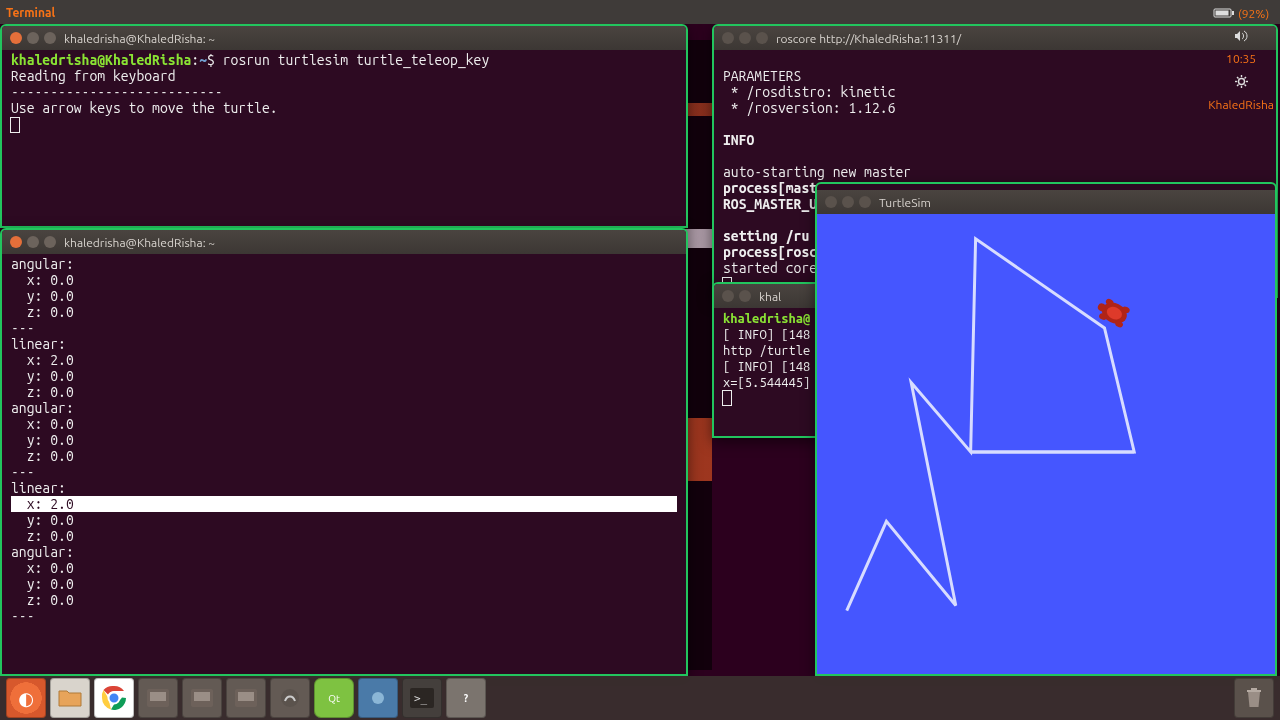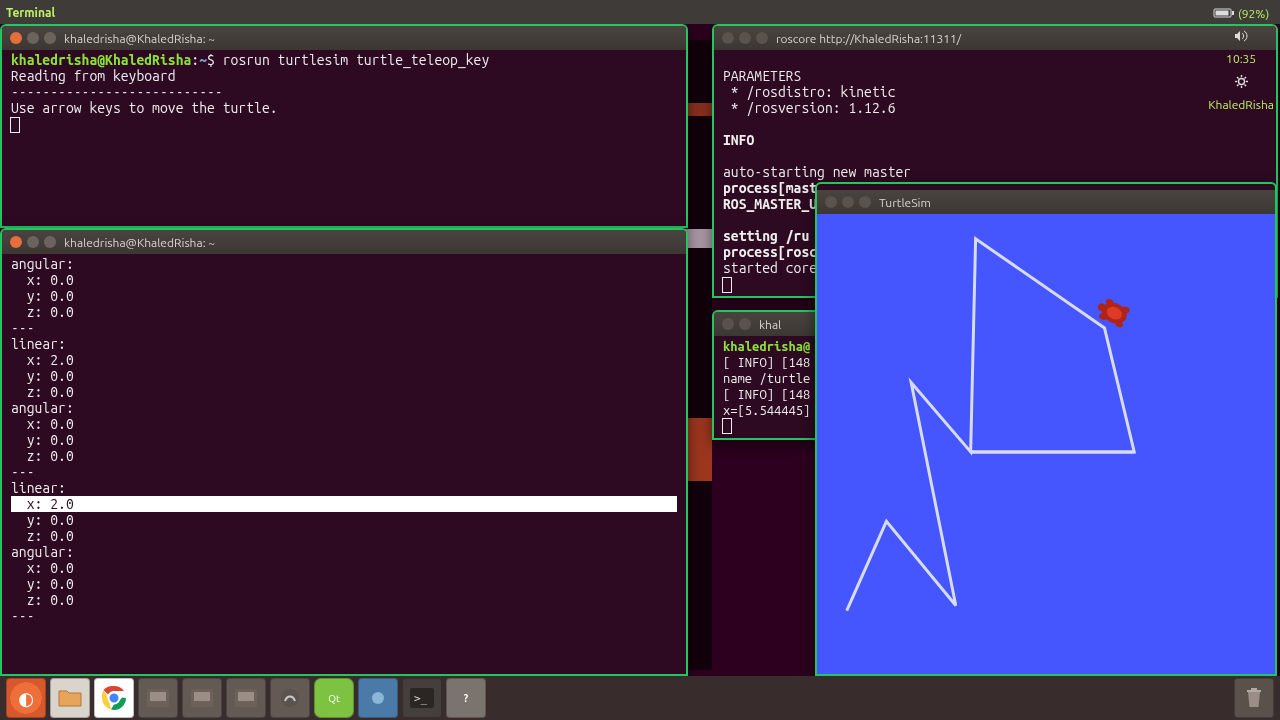--- a/index.html
+++ b/index.html
@@ -1,19 +1,19 @@
 <!DOCTYPE html>
 <html><head>
 <meta charset="utf-8">
 <style>
   * { margin:0; padding:0; box-sizing:border-box; }
   html,body { width:1280px; height:720px; overflow:hidden; font-family:"Ubuntu","DejaVu Sans",sans-serif; background:#2c001e; }
   
   #top-panel { position:absolute; top:0; left:0; right:0; height:22px; background:#3f3b39;
-               color:#bef264; font-size:12px; display:flex; align-items:center; padding:12px 6px; z-index:500;}
+               color:#f97316; font-size:12px; display:flex; align-items:center; padding:12px 6px; z-index:500;}
   #top-panel .left { flex:0 0 auto; font-weight:bold; }
   #top-panel .right { margin-left:auto; display:flex; align-items:center; gap:10px;flex-direction:column; }
   .ind { display:inline-flex; align-items:center; gap:3px; }
   .rec-dot{width:12px;height:12px;border-radius:50%;background:#d14a3b;box-shadow:0 0 0 1px #8a2d23 inset;}
   .wifi-icon svg, .bt-icon svg, .gear-ico svg, .vol-icon svg, .bat-icon svg {display:block;}
   .en-box{border:1px solid #ccc;border-radius:2px;padding:0 3px;font-size:11px;line-height:13px;}
   
   .win { position:absolute; background:#2d0a22; border:2px solid #22c55e; border-radius:6px 6px 0 0;
          box-shadow:0 4px 14px rgba(0,0,0,.5); overflow:hidden;}
   .titlebar{height:24px;background:linear-gradient(#4a4440,#3c3734);display:flex;align-items:center;
@@ -175,31 +175,31 @@
 <span>auto-starting new master</span>
 <span style="font-weight:bold">process[mast</span>
 <span style="font-weight:bold">ROS_MASTER_U</span>
 <span></span>
 <span style="font-weight:bold">setting /ru</span>
 <span style="font-weight:bold">process[rosc</span>
 <span>started core</span>
 <span class="cursor"></span></div>
 </div>
 
-<div class="win unfocused" id="term4" style="left:712px;top:310px;width:110px;height:130px;z-index:35">
+<div class="win unfocused" id="term4" style="left:712px;top:282px;width:110px;height:156px;z-index:35">
   <div class="titlebar">
     <div class="tb-btns">
       <span class="tb-btn tb-close"></span>
       <span class="tb-btn tb-min"></span>
     </div>
     <span>khal</span>
   </div>
   <div class="term-body" style="font-size:13px"><span class="prompt-user">khaledrisha@</span>
 <span>[ INFO] [148</span>
-<span>name /turtle</span>
+<span>http /turtle</span>
 <span>[ INFO] [148</span>
 <span>x=[5.544445]</span>
 <span class="cursor"></span></div>
 </div>
 
 <div class="win unfocused" id="turtlesim" style="left:815px;top:182px;width:462px;height:494px;z-index:100">
   <div class="titlebar">
     <div class="tb-btns">
       <span class="tb-btn tb-close"></span>
       <span class="tb-btn tb-min"></span>

